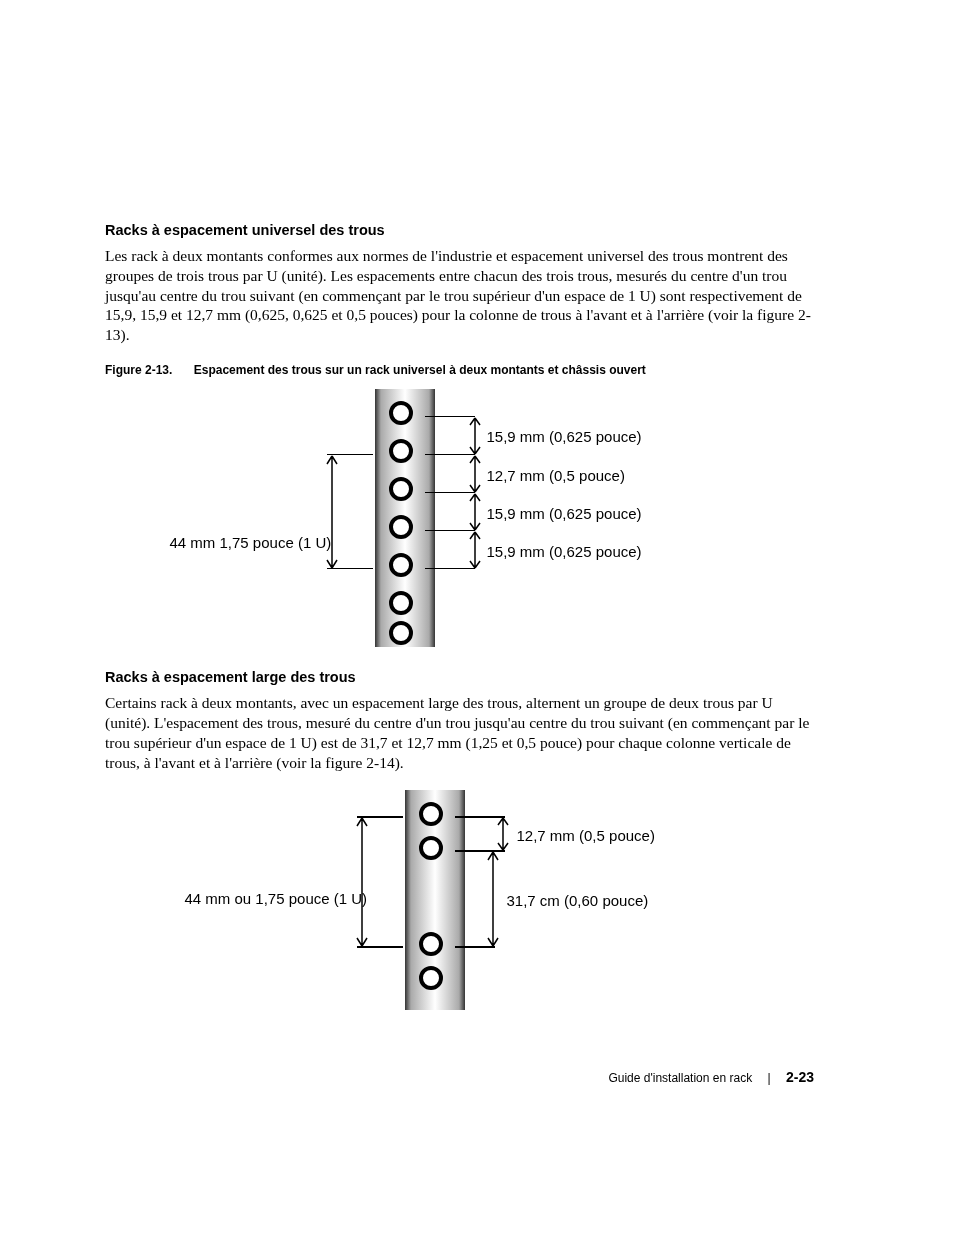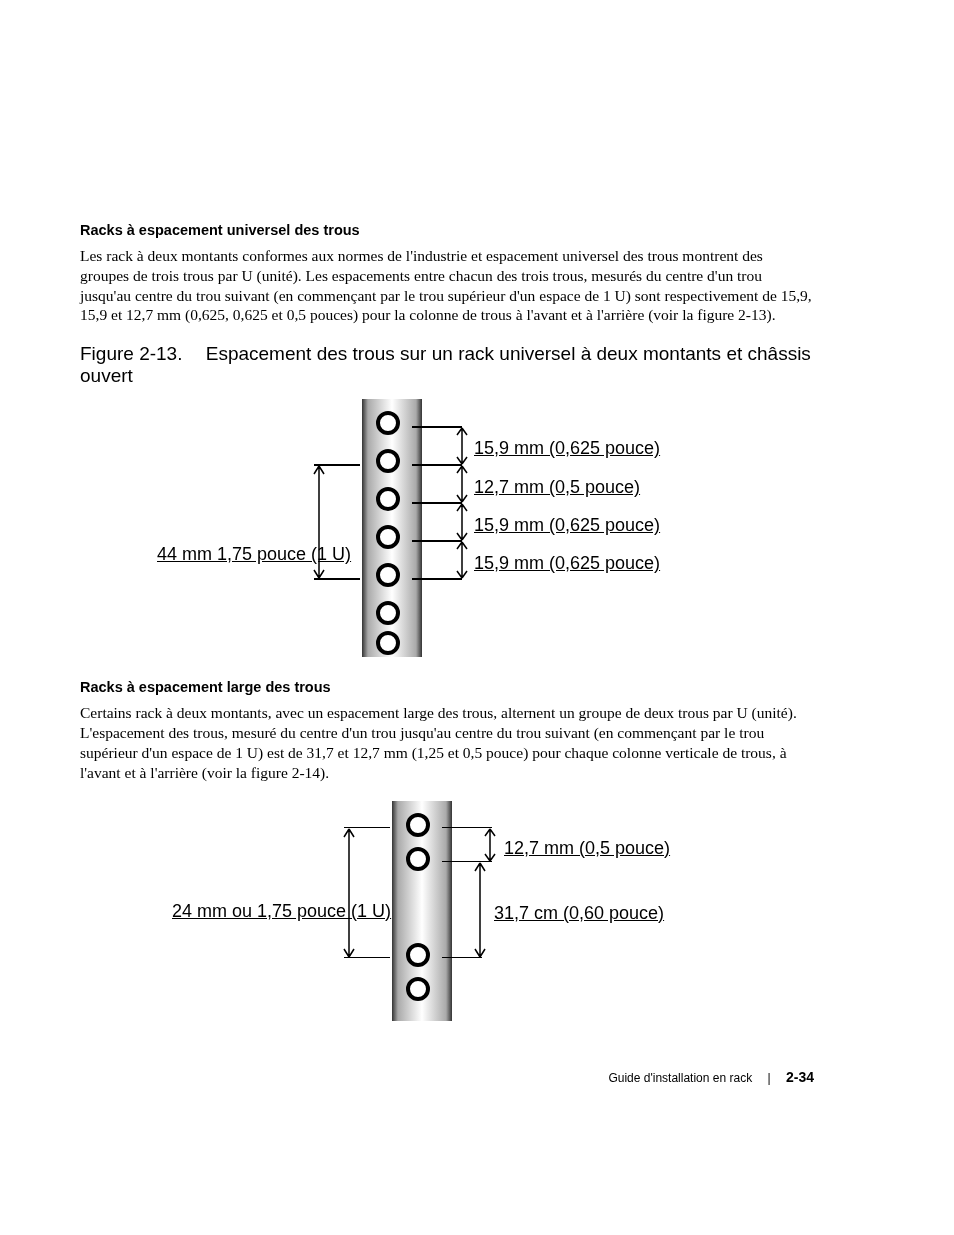--- a/index.html
+++ b/index.html
@@ -5,38 +5,38 @@
     * { margin: 0; padding: 0; box-sizing: border-box; }
     body {
       width: 954px;
       height: 1235px;
       background: #fff;
       font-family: Georgia, 'Times New Roman', serif;
       color: #000;
       position: relative;
     }
     .page {
-      padding: 222px 140px 60px 80px;
+      padding: 222px 140px 60px 105px;
     }
     .section-heading {
       font-family: Arial, Helvetica, sans-serif;
       font-weight: bold;
       font-size: 14.5px;
       margin-bottom: 8px;
     }
     .body-text {
       font-family: Georgia, 'Times New Roman', serif;
       font-size: 15.5px;
       line-height: 1.28;
       margin-bottom: 18px;
     }
     .figure-caption {
       font-family: Arial, Helvetica, sans-serif;
-      font-weight: normal;
-      font-size: 19px;
+      font-weight: bold;
+      font-size: 12px;
       margin-bottom: 12px;
     }
     .figure-caption .fig-num { display: inline-block; margin-right: 18px; }
     .figure-box {
       position: relative;
       width: 670px;
       margin: 0 auto 22px auto;
     }
     .fig1 { height: 258px; }
     .fig2 { height: 220px; }
@@ -50,23 +50,22 @@
       width: 24px;
       height: 24px;
       border-radius: 50%;
       background: #fff;
       border: 4px solid #000;
       left: 14px;
     }
     .callout-label {
       position: absolute;
       font-family: Arial, Helvetica, sans-serif;
-      font-size: 18px;
+      font-size: 15px;
       white-space: nowrap;
-      text-decoration: underline;
     }
     .cline { position: absolute; background: #000; }
     .arrow { position: absolute; }
 
     .footer {
       position: absolute;
       bottom: 150px;
       right: 140px;
       font-family: Arial, Helvetica, sans-serif;
       font-size: 12px;
@@ -153,22 +152,22 @@
       </svg>
 
     <span class="callout-label" style="left:392px; top:37px;">12,7 mm (0,5 pouce)</span>
     <span class="callout-label" style="left:382px; top:102px;">31,7 cm (0,60 pouce)</span>
 
     <div class="cline" style="left:232px; top:26px; width:46px; height:1.2px;"></div>
     <div class="cline" style="left:232px; top:156px; width:46px; height:1.2px;"></div>
     <svg class="arrow" style="left:227px; top:26px; width:20px; height:132px;" viewBox="0 0 20 132">
         <path d="M10 2 L10 130 M10 2 L5 10 M10 2 L15 10 M10 130 L5 122 M10 130 L15 122" stroke="#000" stroke-width="1.5" fill="none"></path>
       </svg>
-    <span class="callout-label" style="left:60px; top:100px;">24 mm ou 1,75 pouce (1 U)</span>
+    <span class="callout-label" style="left:60px; top:100px;">44 mm ou 1,75 pouce (1 U)</span>
   </div>
 
 </div>
 
 <div class="footer">
   <span>Guide d'installation en rack</span>
   <span class="sep">|</span>
-  <span class="pg">2-34</span>
+  <span class="pg">2-23</span>
 </div>
 
 </body></html>

